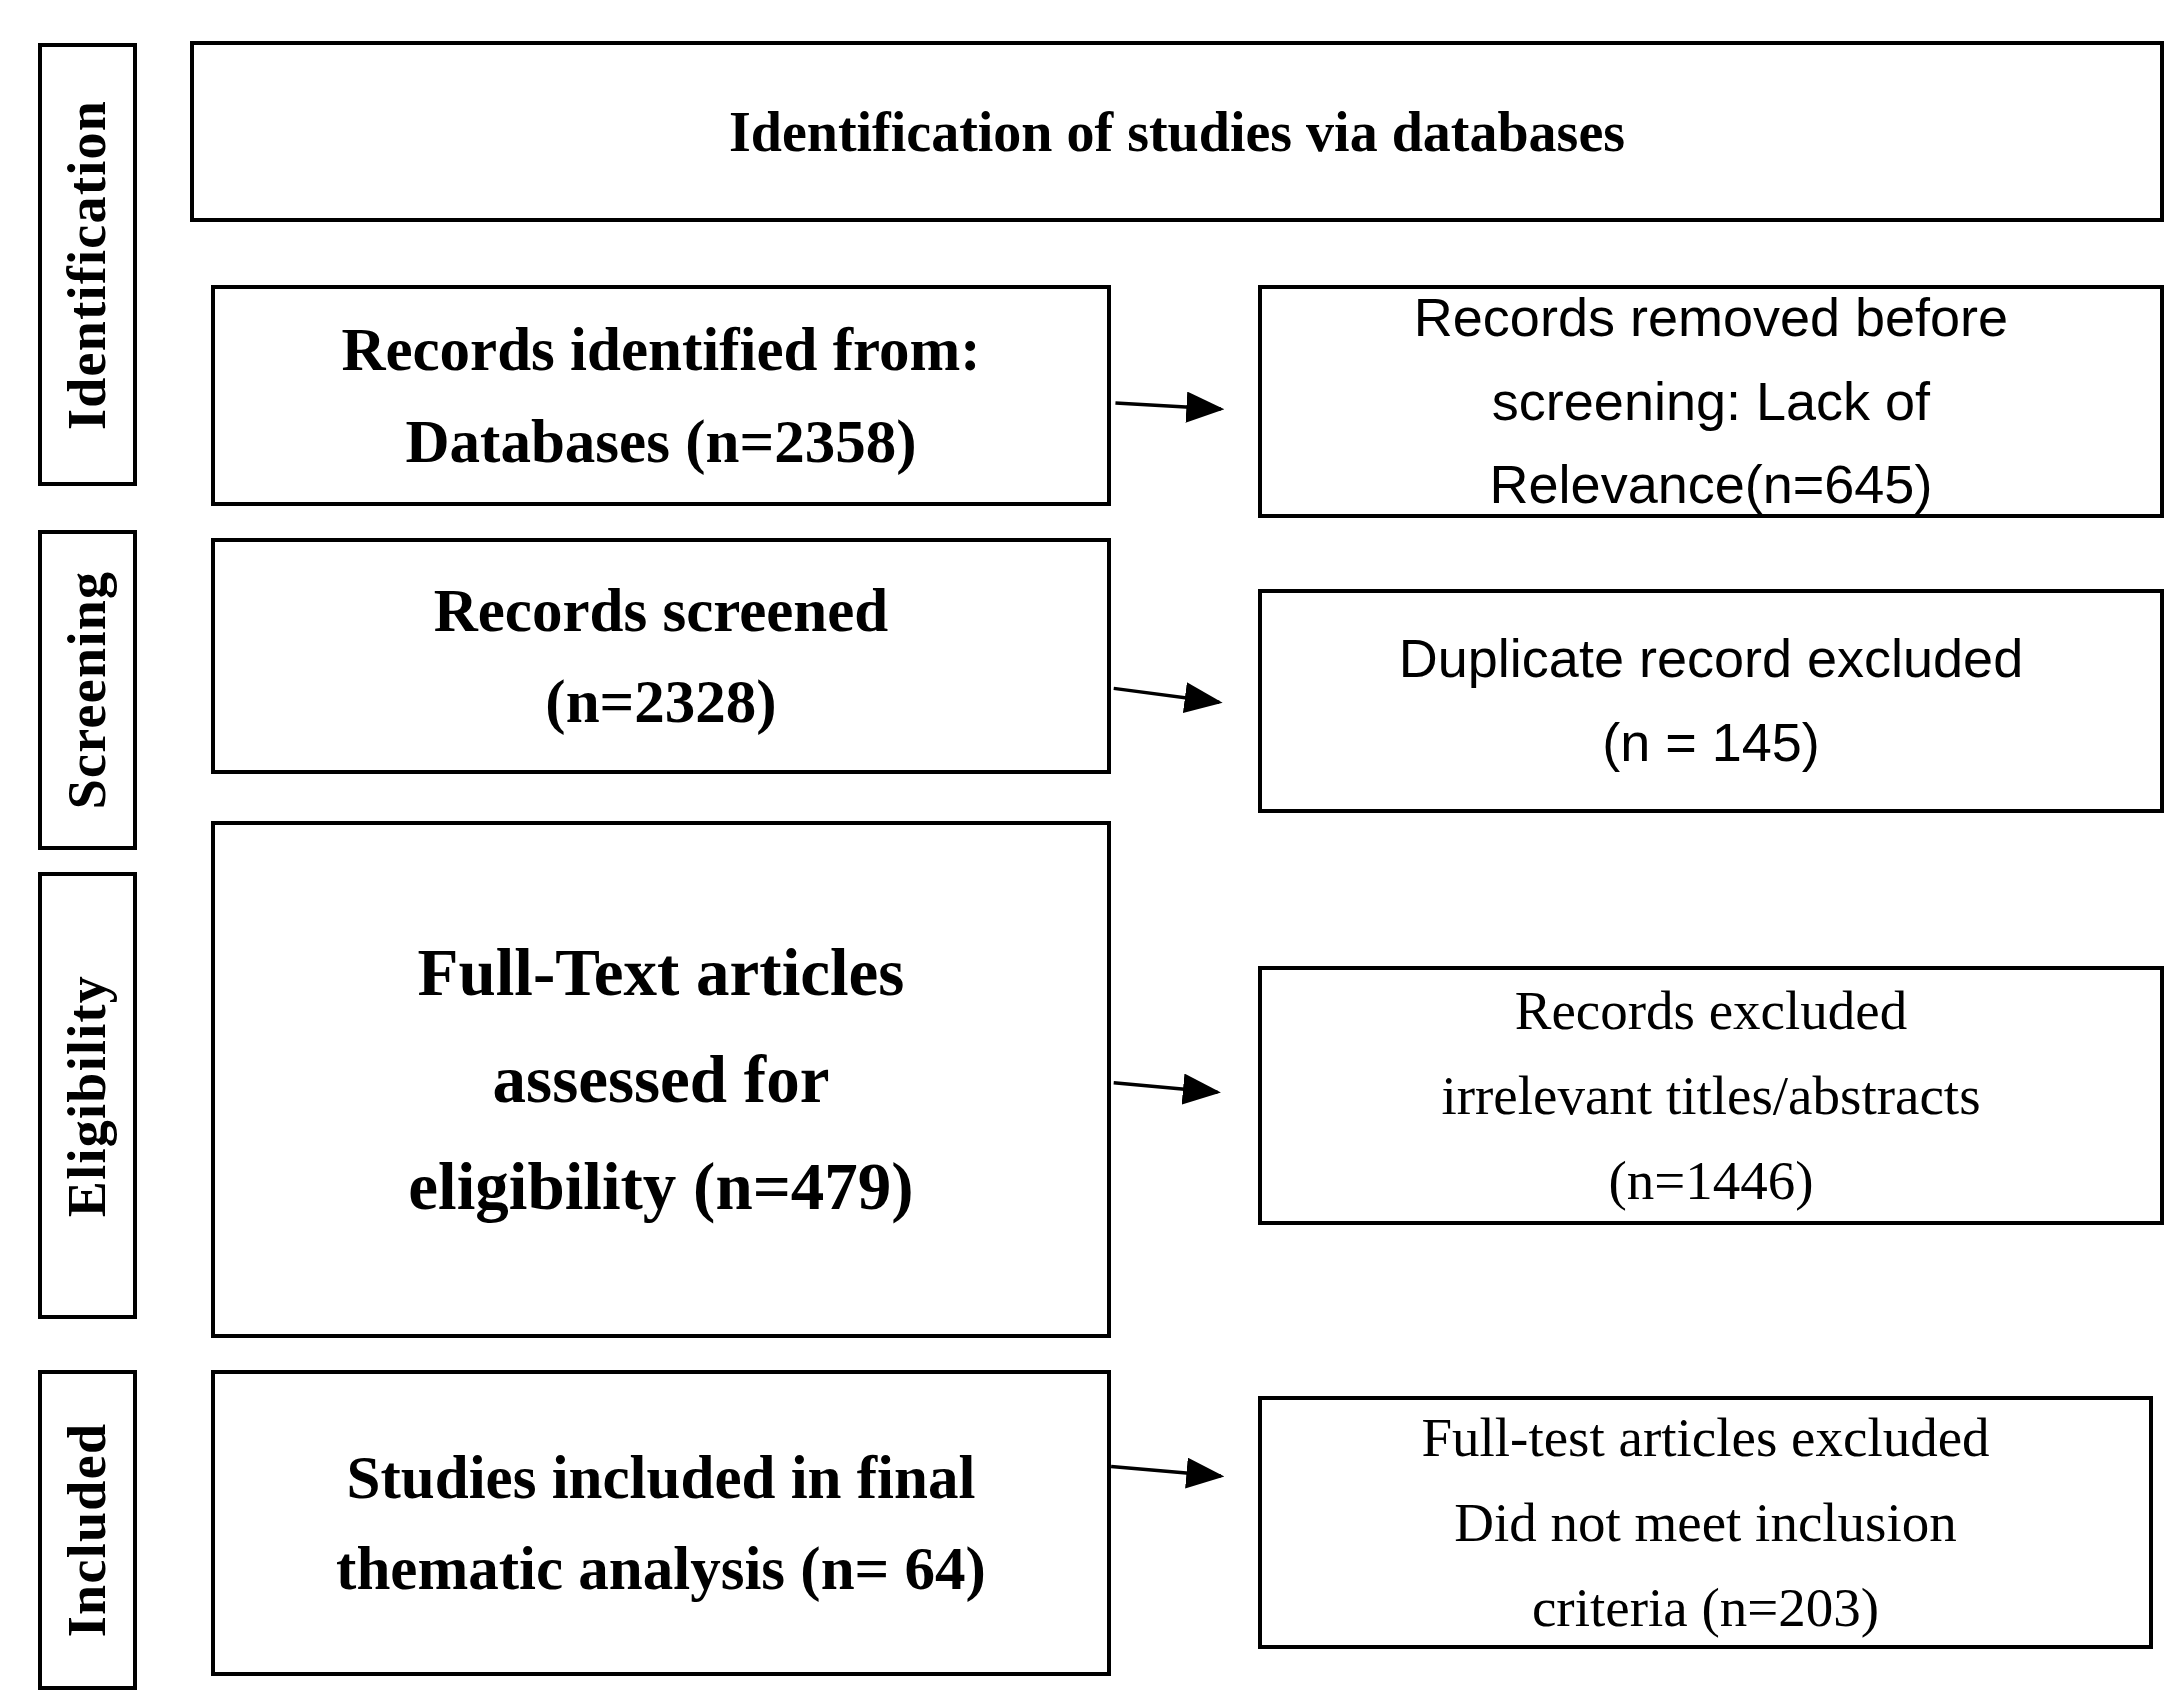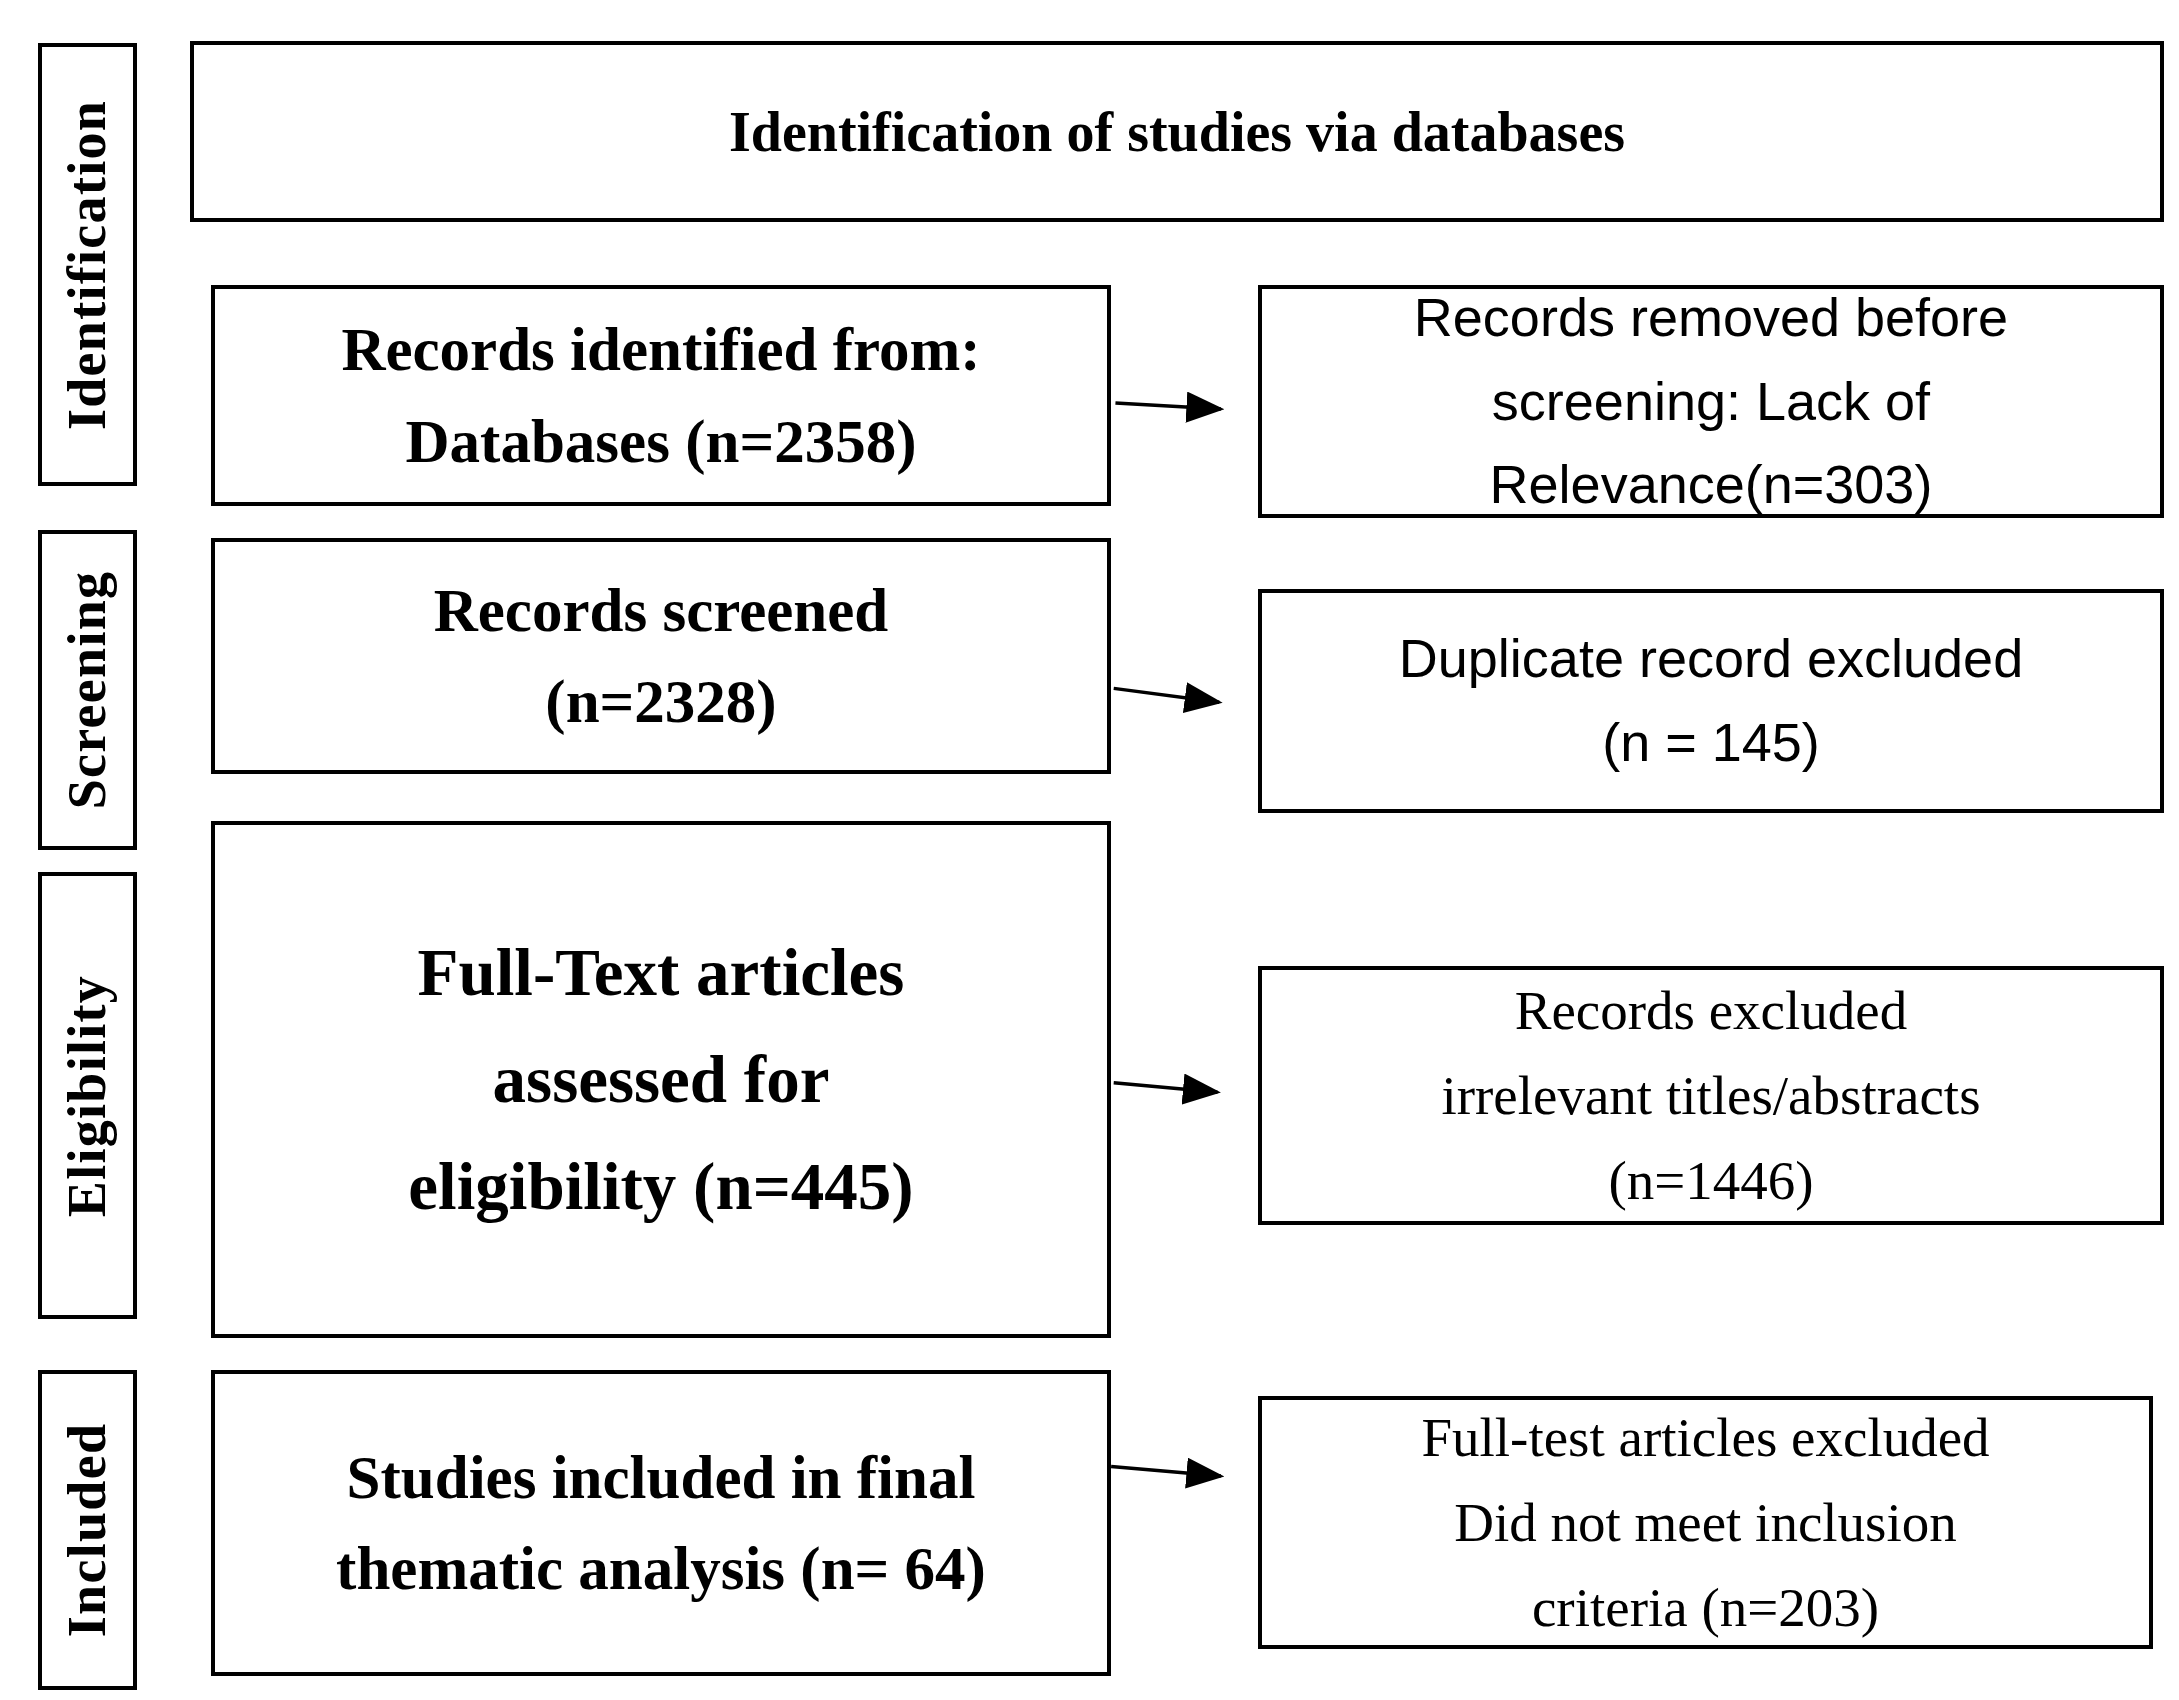--- a/index.html
+++ b/index.html
@@ -118,31 +118,31 @@
     <span class="main-text pre">Records identified from:
 Databases (n=2358)</span>
   </div>
   <div class="box main-box main-2">
     <span class="main-text pre">Records screened
 (n=2328)</span>
   </div>
   <div class="box main-box main-3">
     <span class="main-text pre">Full-Text articles
 assessed for
-eligibility (n=445)</span>
+eligibility (n=479)</span>
   </div>
   <div class="box main-box main-4">
     <span class="main-text pre">Studies included in final
 thematic analysis (n= 64)</span>
   </div>
 
   <div class="box side-box side-1">
     <span class="side-text-sans pre">Records removed before
 screening: Lack of
-Relevance(n=303)</span>
+Relevance(n=645)</span>
   </div>
   <div class="box side-box side-2">
     <span class="side-text-sans pre">Duplicate record excluded
 (n = 145)</span>
   </div>
   <div class="box side-box side-3">
     <span class="side-text-serif pre">Records excluded
 irrelevant titles/abstracts
 (n=1446)</span>
   </div>

